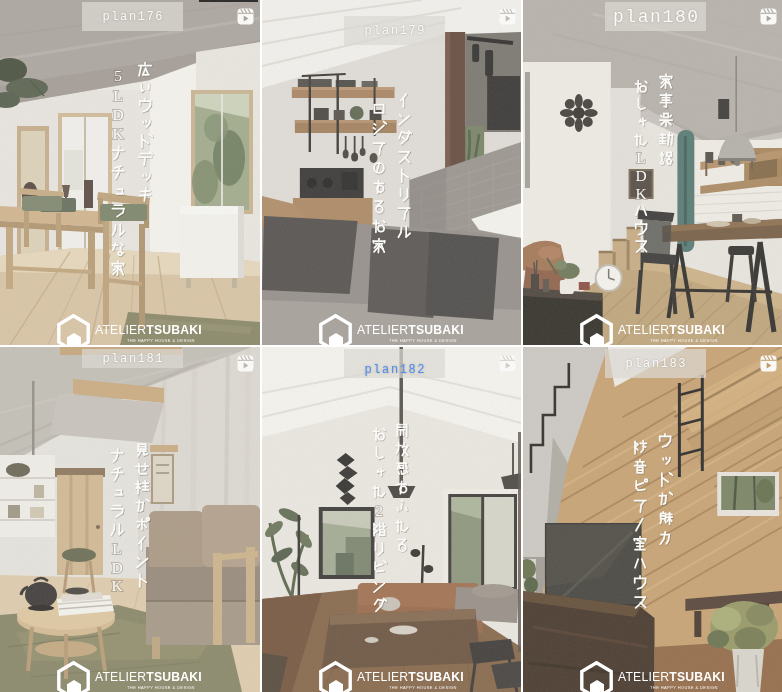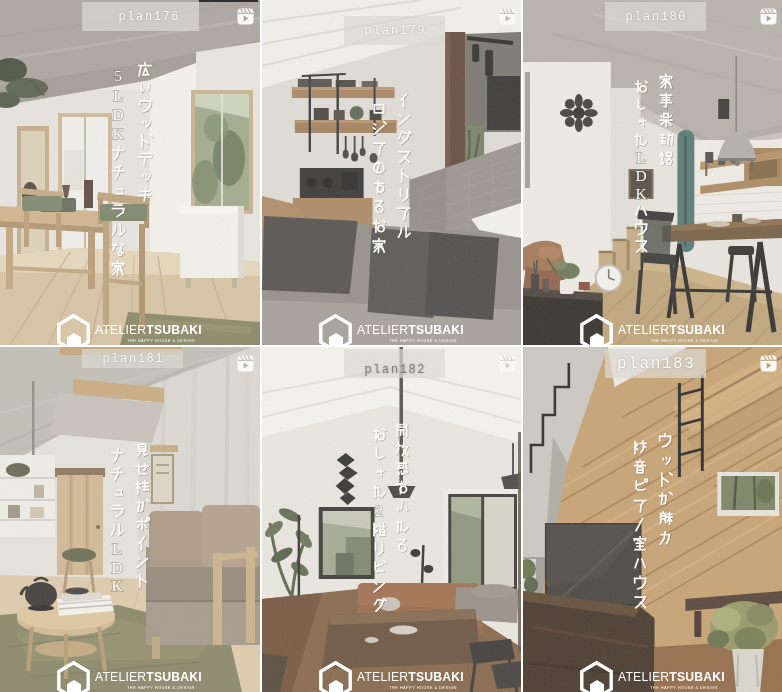--- a/index.html
+++ b/index.html
@@ -115,21 +115,21 @@
 <rect x="144" y="204" width="5" height="24" fill="#a98554"></rect>
 <rect x="100" y="204" width="47" height="17" rx="3" fill="#6e7957"></rect>
 <rect x="103" y="221" width="6" height="108" fill="#bb9765"></rect>
 <rect x="139" y="224" width="6" height="104" fill="#ab8755"></rect>
 <line x1="106" y1="280" x2="142" y2="284" stroke="#bb9765" stroke-width="4"></line>
         </g>
 </svg>
 
 <div style="position:absolute;left:199px;top:0;width:59px;height:2px;background:#131312;"></div>
 
-<div style="position:absolute;left:82px;top:2px;width:101px;height:29px;background:rgba(219,216,210,0.72);display:flex;align-items:center;justify-content:center;padding-left:16px;">
+<div style="position:absolute;left:82px;top:2px;width:101px;height:29px;background:rgba(219,216,210,0.72);display:flex;align-items:center;justify-content:center;">
         <span style="font-family:'Liberation Mono',monospace;font-size:12px;color:#ffffff;letter-spacing:1.6px;text-shadow:0 0 2px rgba(130,125,118,0.7);margin-right:-1.6px;">plan176</span>
       </div>
 
 <svg style="position:absolute;left:237px;top:8px" width="17" height="17" viewBox="0 0 17 17">
 <rect x="0.5" y="0.5" width="16" height="16" rx="3.8" fill="#fdfdfc"></rect>
 <line x1="0.8" y1="5.3" x2="16.2" y2="5.3" stroke="#a39b94" stroke-width="1.0"></line>
 <line x1="3.6" y1="0.7" x2="6.0" y2="4.7" stroke="#a39b94" stroke-width="1.1"></line>
 <line x1="7.2" y1="0.7" x2="9.6" y2="4.7" stroke="#a39b94" stroke-width="1.1"></line>
 <line x1="10.8" y1="0.7" x2="13.2" y2="4.7" stroke="#a39b94" stroke-width="1.1"></line>
 <path d="M6.7,7.6 L11.4,10.6 L6.7,13.6 Z" fill="#a39b94"></path>
@@ -703,21 +703,21 @@
 <g>
           <rect x="8" y="274" width="8" height="17" fill="#3a332c"></rect>
 <rect x="20" y="279" width="6" height="13" fill="#514840"></rect>
 <rect x="56" y="282" width="11" height="8" fill="#8d3b2a"></rect>
 <line x1="11" y1="262" x2="12" y2="275" stroke="#46403a" stroke-width="1.5"></line>
 <line x1="14" y1="260" x2="13" y2="275" stroke="#46403a" stroke-width="1.5"></line>
         </g>
 </svg>
 
 <div style="position:absolute;left:82px;top:2px;width:101px;height:29px;background:rgba(219,216,210,0.72);display:flex;align-items:center;justify-content:center;">
-        <span style="font-family:'Liberation Mono',monospace;font-size:12px;color:#ffffff;letter-spacing:1.6px;text-shadow:0 0 2px rgba(130,125,118,0.7);margin-right:-1.6px;">plan180</span>
+        <span style="font-family:'Liberation Mono',monospace;font-size:18px;color:#ffffff;letter-spacing:1.6px;text-shadow:0 0 2px rgba(130,125,118,0.7);margin-right:-1.6px;">plan180</span>
       </div>
 
 <svg style="position:absolute;left:237px;top:8px" width="17" height="17" viewBox="0 0 17 17">
 <rect x="0.5" y="0.5" width="16" height="16" rx="3.8" fill="#fdfdfc"></rect>
 <line x1="0.8" y1="5.3" x2="16.2" y2="5.3" stroke="#a39c95" stroke-width="1.0"></line>
 <line x1="3.6" y1="0.7" x2="6.0" y2="4.7" stroke="#a39c95" stroke-width="1.1"></line>
 <line x1="7.2" y1="0.7" x2="9.6" y2="4.7" stroke="#a39c95" stroke-width="1.1"></line>
 <line x1="10.8" y1="0.7" x2="13.2" y2="4.7" stroke="#a39c95" stroke-width="1.1"></line>
 <path d="M6.7,7.6 L11.4,10.6 L6.7,13.6 Z" fill="#a39c95"></path>
 </svg>
@@ -1241,21 +1241,21 @@
 <line x1="248" y1="312" x2="256" y2="345" stroke="#2d2a27" stroke-width="3"></line>
 <polygon points="230,318 260,314 260,340 236,342" fill="#34302d"></polygon>
         </g>
 
 <polygon points="0,306 26,310 18,345 0,345" fill="#4a3828"></polygon>
 
 <rect x="257" y="85" width="3" height="220" fill="#55453a" opacity="0.85"></rect>
 </svg>
 
 <div style="position:absolute;left:82px;top:2px;width:101px;height:29px;background:rgba(219,216,210,0.72);display:flex;align-items:center;justify-content:center;">
-        <span style="font-family:'Liberation Mono',monospace;font-size:12px;color:#737373;letter-spacing:1.6px;text-shadow:0 0 2px rgba(130,125,118,0.7);margin-right:-1.6px;margin-top:12px;">plan182</span>
+        <span style="font-family:'Liberation Mono',monospace;font-size:12px;color:#3b82f6;letter-spacing:1.6px;text-shadow:0 0 2px rgba(130,125,118,0.7);margin-right:-1.6px;margin-top:12px;">plan182</span>
       </div>
 
 <svg style="position:absolute;left:237px;top:8px" width="17" height="17" viewBox="0 0 17 17">
 <rect x="0.5" y="0.5" width="16" height="16" rx="3.8" fill="#fdfdfc"></rect>
 <line x1="0.8" y1="5.3" x2="16.2" y2="5.3" stroke="#cfccc6" stroke-width="1.0"></line>
 <line x1="3.6" y1="0.7" x2="6.0" y2="4.7" stroke="#cfccc6" stroke-width="1.1"></line>
 <line x1="7.2" y1="0.7" x2="9.6" y2="4.7" stroke="#cfccc6" stroke-width="1.1"></line>
 <line x1="10.8" y1="0.7" x2="13.2" y2="4.7" stroke="#cfccc6" stroke-width="1.1"></line>
 <path d="M6.7,7.6 L11.4,10.6 L6.7,13.6 Z" fill="#cfccc6"></path>
 </svg>
@@ -1542,21 +1542,21 @@
 <ellipse cx="238" cy="268" rx="14" ry="11" fill="#7a7f4e"></ellipse>
 <ellipse cx="228" cy="292" rx="16" ry="12" fill="#6e7446"></ellipse>
 <ellipse cx="196" cy="292" rx="11" ry="9" fill="#5e6b42"></ellipse>
 <polygon points="210,302 242,302 238,345 214,345" fill="#d6d2c9"></polygon>
 <line x1="216" y1="308" x2="215" y2="340" stroke="#b5b1a8" stroke-width="2"></line>
 <line x1="234" y1="308" x2="236" y2="340" stroke="#b5b1a8" stroke-width="2"></line>
         </g>
 </svg>
 
 <div style="position:absolute;left:82px;top:2px;width:101px;height:29px;background:rgba(219,216,210,0.72);display:flex;align-items:center;justify-content:center;">
-        <span style="font-family:'Liberation Mono',monospace;font-size:16px;color:#ffffff;letter-spacing:1.6px;text-shadow:0 0 2px rgba(130,125,118,0.7);margin-right:-1.6px;">plan183</span>
+        <span style="font-family:'Liberation Mono',monospace;font-size:12px;color:#ffffff;letter-spacing:1.6px;text-shadow:0 0 2px rgba(130,125,118,0.7);margin-right:-1.6px;">plan183</span>
       </div>
 
 <svg style="position:absolute;left:237px;top:8px" width="17" height="17" viewBox="0 0 17 17">
 <rect x="0.5" y="0.5" width="16" height="16" rx="3.8" fill="#fdfdfc"></rect>
 <line x1="0.8" y1="5.3" x2="16.2" y2="5.3" stroke="#bb9259" stroke-width="1.0"></line>
 <line x1="3.6" y1="0.7" x2="6.0" y2="4.7" stroke="#bb9259" stroke-width="1.1"></line>
 <line x1="7.2" y1="0.7" x2="9.6" y2="4.7" stroke="#bb9259" stroke-width="1.1"></line>
 <line x1="10.8" y1="0.7" x2="13.2" y2="4.7" stroke="#bb9259" stroke-width="1.1"></line>
 <path d="M6.7,7.6 L11.4,10.6 L6.7,13.6 Z" fill="#bb9259"></path>
 </svg>

